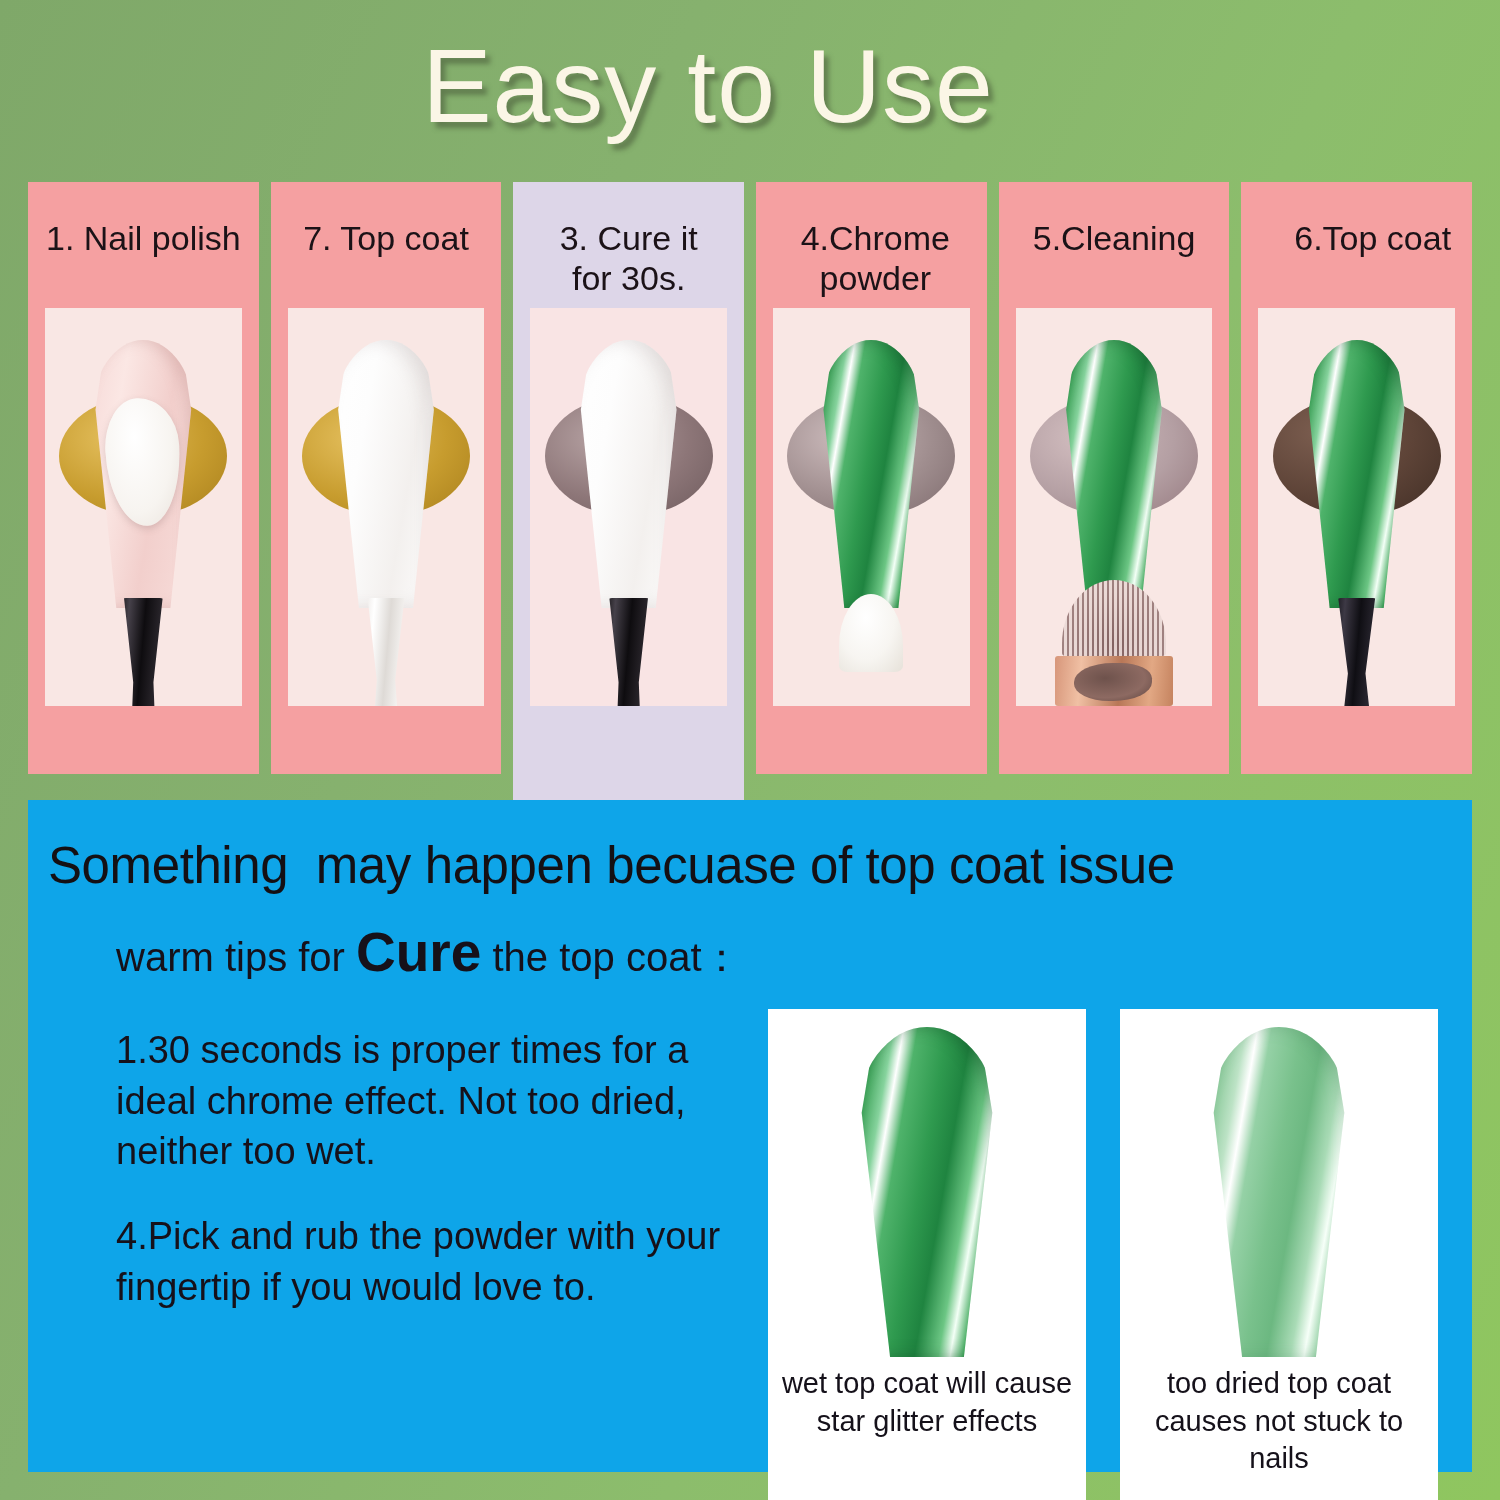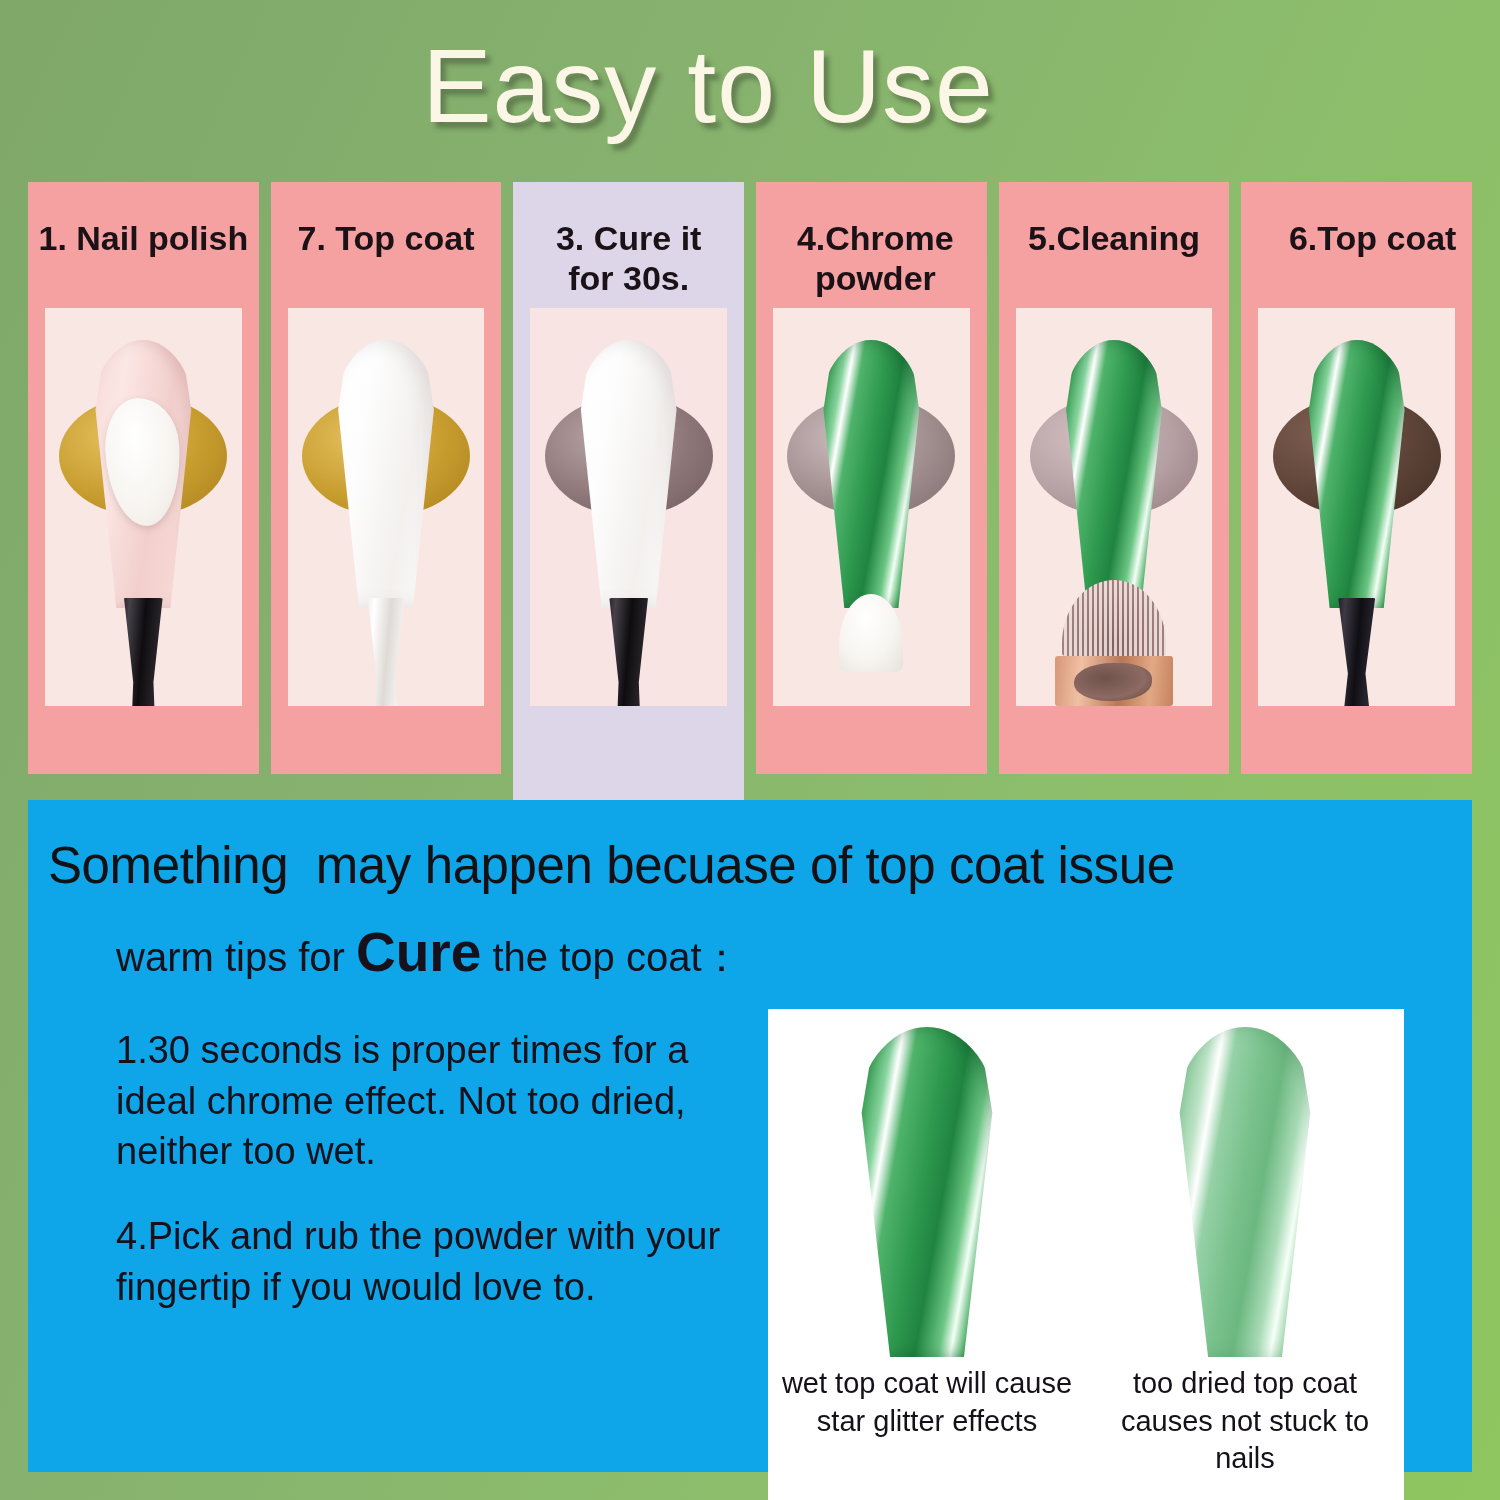--- a/index.html
+++ b/index.html
@@ -36,21 +36,20 @@
     display: flex;
     gap: 12px;
   }
 
   .step {
     flex: 1 1 0;
     background: #f5a0a1;
     display: flex;
     flex-direction: column;
     align-items: center;
-    font-weight: bold;
   }
   .step.cure {
     background: #ddd6e8;
     height: 618px;          
   }
 
   .step-label {
     font-size: 34px;
     color: #1b1217;
     text-align: center;
@@ -218,21 +217,21 @@
   }
   .tip-lead b { font-size: 55px; font-weight: bold; }
 
   .tip {
     font-size: 38px;
     color: #16111a;
     line-height: 1.33;
     margin-bottom: 34px;
   }
 
-  #examples { display: flex; padding-top: 92px; }
+  #examples { display: flex; gap: 34px; padding-top: 92px; }
 
   .example {
     width: 318px; height: 492px;
     background: #ffffff;
     display: flex;
     flex-direction: column;
     align-items: center;
   }
   .example .frame {
     width: 100%; height: 352px;

